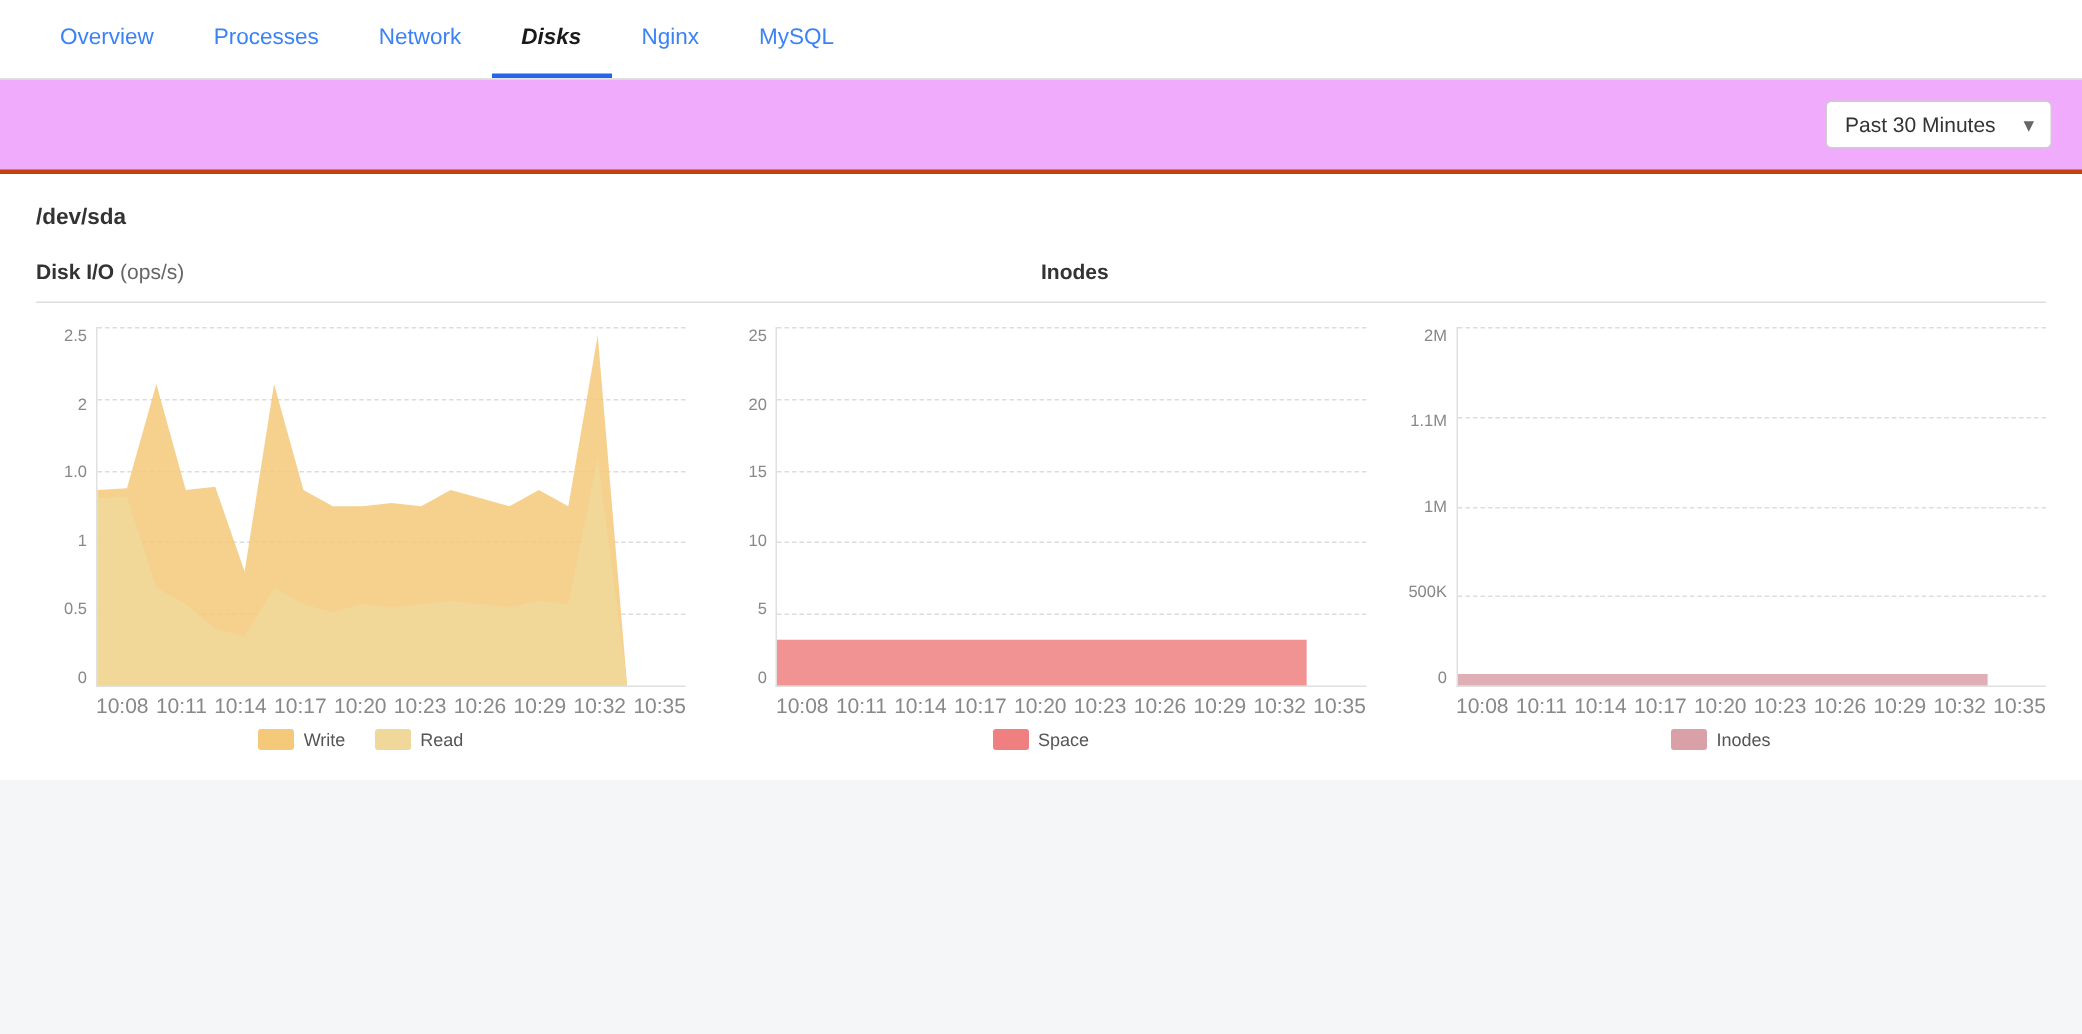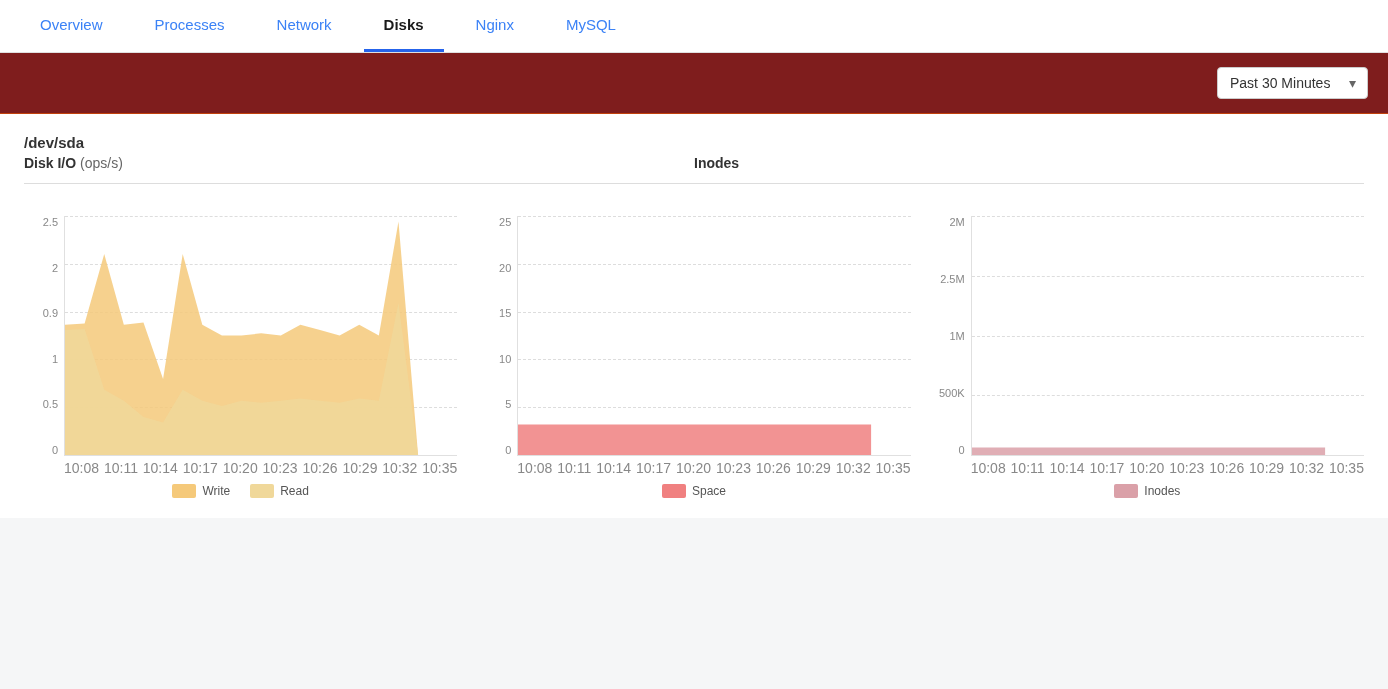--- a/index.html
+++ b/index.html
@@ -1,40 +1,40 @@
 <!DOCTYPE html>
 <html><head>
   <meta charset="utf-8">
   <style>
     * { box-sizing: border-box; margin: 0; padding: 0; }
     body { font-family: -apple-system, BlinkMacSystemFont, 'Segoe UI', sans-serif; background: #f5f6f7; color: #333; font-size: 14px; }
 
-    .top-nav { background: #fff; border-bottom: 1px solid #e0e0e0; padding: 0 20px; display: flex; align-items: center; gap: 12px; }
+    .top-nav { background: #fff; border-bottom: 1px solid #e0e0e0; padding: 0 20px; display: flex; align-items: center; }
     .nav-tab { padding: 16px 20px; color: #3b82f6; text-decoration: none; font-size: 15px; cursor: pointer; border-bottom: 3px solid transparent; display: inline-block; }
-    .nav-tab.active { color: #1a1a1a; border-bottom: 3px solid #2563eb; font-weight: 600; }
-
-    .toolbar { background: #7f1d1d; padding: 14px 20px; display: flex; justify-content: flex-end; border-bottom: 1px solid #c2410c; }
+    .nav-tab.active { color: #1a1a1a; border-bottom: 3px solid #2563eb; font-weight: 600; font-style: italic; }
+
+    .toolbar { background: #f0abfc; padding: 14px 20px; display: flex; justify-content: flex-end; border-bottom: 3px solid #c2410c; }
     .time-select { border: 1px solid #ccc; border-radius: 4px; padding: 7px 36px 7px 12px; font-size: 14px; color: #333; background: #fff; appearance: none; cursor: pointer; position: relative; }
     .time-select-wrap { position: relative; display: inline-block; }
     .time-select-wrap::after { content: '▾'; position: absolute; right: 12px; top: 50%; transform: translateY(-50%); color: #666; pointer-events: none; }
 
     .main-content { padding: 20px 24px; background: #fff; margin: 0; }
 
-    .device-label { font-size: 15px; font-weight: 600; color: #333; margin-bottom: 4px; }
+    .device-label { font-size: 15px; font-weight: 600; color: #333; margin-bottom: 20px; }
 
     .charts-header { display: flex; gap: 0; margin-bottom: 3px; }
     .chart-header-item { flex: 1; }
     .chart-title { font-size: 14px; font-weight: 600; color: #333; margin-bottom: 4px; }
     .chart-title span { font-weight: 400; color: #666; }
     .chart-divider { border: none; border-top: 1px solid #ddd; margin: 8px 0 16px; }
 
     .charts-row { display: flex; gap: 0; }
     .chart-container { flex: 1; padding-right: 20px; }
     .chart-container:last-child { padding-right: 0; }
-    .chart-inner { position: relative; width: 100%; height: 240px; display: flex; margin-top: 16px; }
+    .chart-inner { position: relative; width: 100%; height: 240px; display: flex; }
     .y-axis { width: 40px; display: flex; flex-direction: column; justify-content: space-between; align-items: flex-end; padding-right: 6px; font-size: 11px; color: #888; }
     .chart-plot { flex: 1; position: relative; border-left: 1px solid #e0e0e0; border-bottom: 1px solid #e0e0e0; }
     .grid-line { position: absolute; left: 0; right: 0; border-top: 1px dashed #ddd; }
     .x-axis { display: flex; justify-content: space-between; padding-left: 40px; padding-top: 4px; font-size: 14px; color: #888; }
 
     .legend { display: flex; justify-content: center; gap: 20px; margin-top: 8px; font-size: 12px; color: #555; }
     .legend-item { display: flex; align-items: flex-start; gap: 6px; }
     .legend-swatch { width: 24px; height: 14px; border-radius: 2px; }
 
     svg.chart-svg { position: absolute; top: 0; left: 0; width: 100%; height: 100%; overflow: visible; }
@@ -72,21 +72,21 @@
   </div>
   <hr class="chart-divider">
 
   <div class="charts-row">
 
     <div class="chart-container">
       <div class="chart-inner">
         <div class="y-axis">
           <span>2.5</span>
           <span>2</span>
-          <span>0.9</span>
+          <span>1.0</span>
           <span>1</span>
           <span>0.5</span>
           <span>0</span>
         </div>
         <div class="chart-plot">
 
           <div class="grid-line" style="top:0%"></div>
           <div class="grid-line" style="top:20%"></div>
           <div class="grid-line" style="top:40%"></div>
           <div class="grid-line" style="top:60%"></div>
@@ -163,21 +163,21 @@
           <div class="legend-swatch" style="background:#f08080;"></div>
           <span>Space</span>
         </div>
       </div>
     </div>
 
     <div class="chart-container">
       <div class="chart-inner">
         <div class="y-axis">
           <span>2M</span>
-          <span>2.5M</span>
+          <span>1.1M</span>
           <span>1M</span>
           <span>500K</span>
           <span>0</span>
         </div>
         <div class="chart-plot">
           <div class="grid-line" style="top:0%"></div>
           <div class="grid-line" style="top:25%"></div>
           <div class="grid-line" style="top:50%"></div>
           <div class="grid-line" style="top:75%"></div>
           <svg class="chart-svg" viewBox="0 0 400 220" preserveAspectRatio="none">

